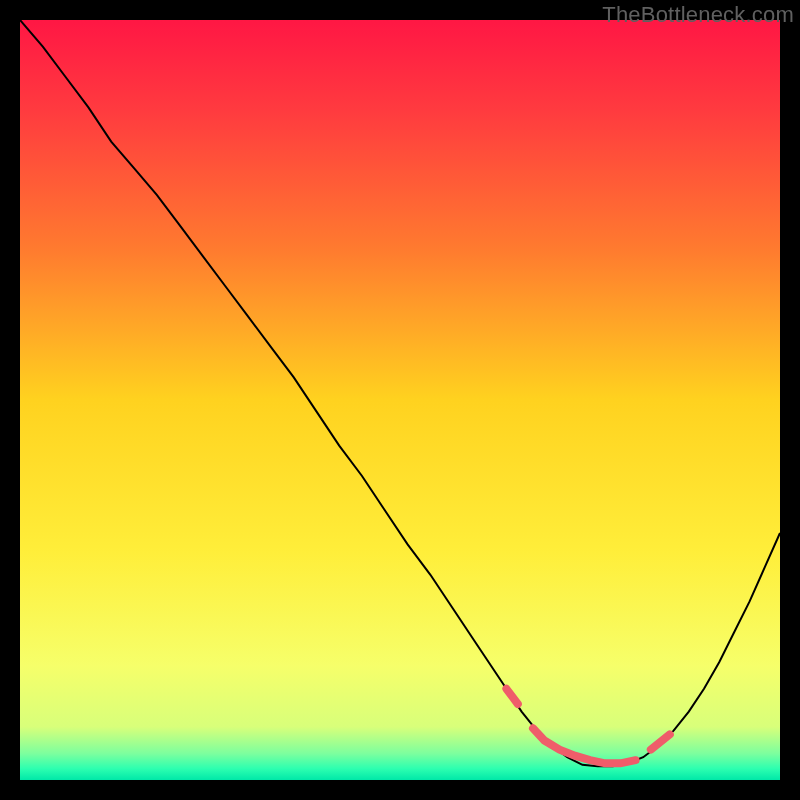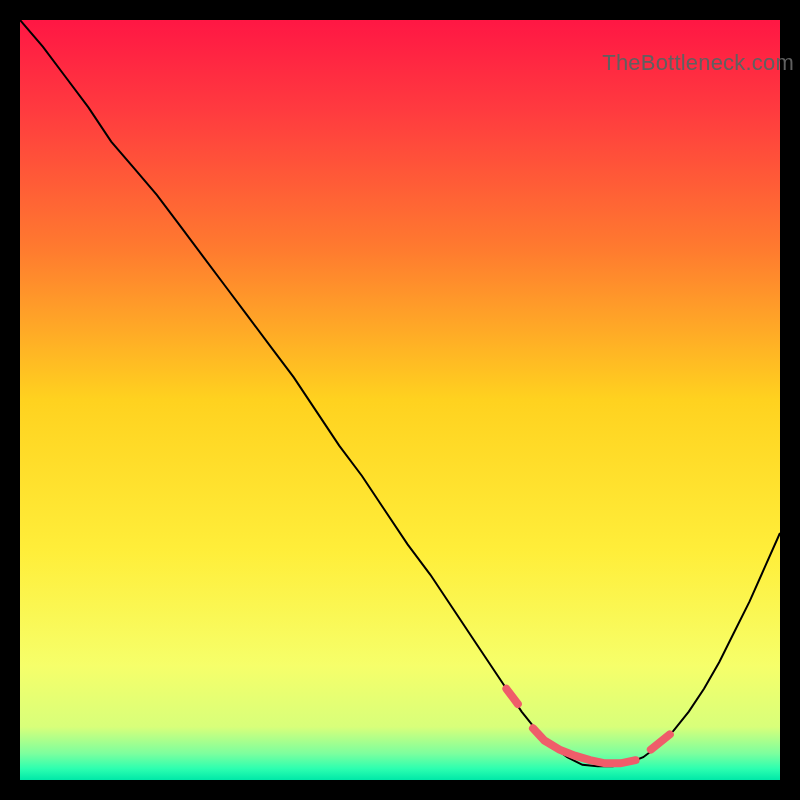--- a/index.html
+++ b/index.html
@@ -27,21 +27,20 @@
     height: 760px;
   }
   .watermark {
     position: absolute;
     top: 2px;
     right: 6px;
     font-size: 22px;
     font-weight: 500;
     color: #606060;
     letter-spacing: 0.2px;
-    margin-top: 48px;
   }
 </style>
 </head>
 <body>
 
 <div class="frame"></div>
 
 <svg class="plot" viewBox="0 0 760 760" preserveAspectRatio="none">
   <defs>
     <linearGradient id="bg-grad" x1="0" y1="0" x2="0" y2="1">

